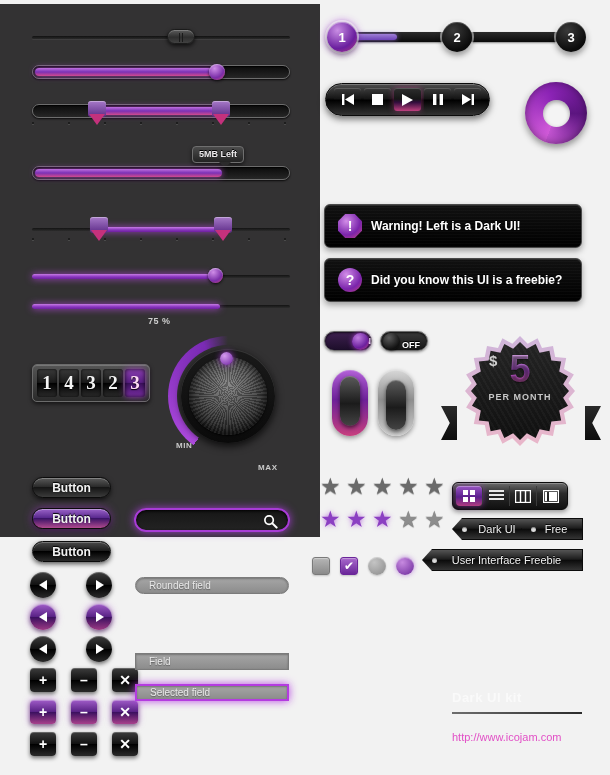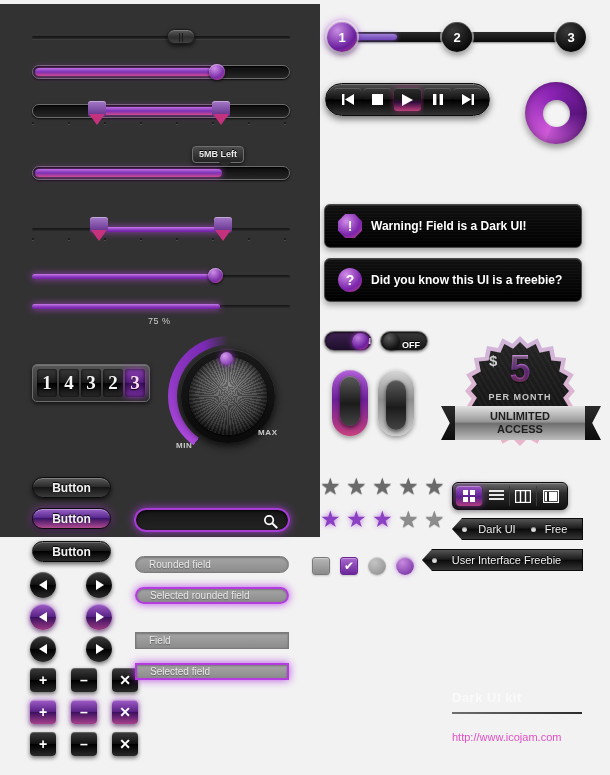--- a/index.html
+++ b/index.html
@@ -88,21 +88,21 @@
     color:#eceaec; font-size:9px; font-weight:bold;
     text-shadow:0 -1px 0 #000;
     box-shadow:0 2px 4px rgba(0,0,0,.6);
   }
   .tooltip:after{
     content:""; position:absolute; left:26px; bottom:-6px;
     border-left:6px solid transparent; border-right:6px solid transparent;
     border-top:6px solid #2b2b2b;
   }
 
-  .pct-label { position:absolute; color:#cfcfcf; font-size:9px; letter-spacing:.5px; }
+  .pct-label { position:absolute; color:#cfcfcf; font-size:9px; letter-spacing:.5px;font-weight:bold; }
 
   
   .counter {
     position:absolute; display:flex; gap:2px; padding:4px;
     border-radius:5px; background:linear-gradient(#555,#2a2a2a);
     border:1px solid #6b6b6b;
     box-shadow:0 2px 4px rgba(0,0,0,.6), inset 0 1px 0 rgba(255,255,255,.2);
   }
   .digit {
     width:20px; height:28px; border-radius:3px;
@@ -179,20 +179,21 @@
   .search .mag { position:absolute; right:10px; top:4px; }
 
   
   .field {
     position:absolute; height:17px; display:flex; align-items:center;
     color:#e9e9e9; font-size:10px; padding-left:13px;
     background:linear-gradient(#a6a6a6,#8c8c8c);
     border:1px solid #7b7b7b;
     text-shadow:0 1px 1px rgba(0,0,0,.35);
     box-shadow:inset 0 1px 2px rgba(0,0,0,.3);
+    margin-top:21px;
   }
   .field.rounded { border-radius:12px; }
   .field.sel { border:2px solid #b43ce0; box-shadow:0 0 8px rgba(180,60,225,.95), inset 0 1px 2px rgba(0,0,0,.3); }
 
   
   .circ {
     position:absolute; width:26px; height:26px; border-radius:50%;
     background:linear-gradient(#3d3d3d 0%, #121212 48%, #000 52%, #2a2a2a 100%);
     box-shadow:0 2px 4px rgba(0,0,0,.55), inset 0 1px 0 rgba(255,255,255,.25);
     display:flex; align-items:center; justify-content:center; cursor:pointer;
@@ -527,21 +528,21 @@
   </div>
 
   <div class="dial-wrap" style="left:168px; top:336px;">
     <div class="dial-arc"></div>
     <div class="dial-arc-mask"></div>
     <div class="dial-ring"></div>
     <div class="dial-face"></div>
     <div class="dial-dot"></div>
   </div>
   <div class="dial-label" style="left:176px; top:441px;">MIN</div>
-  <div class="dial-label" style="left:258px; top:428px;">MAX</div>
+  <div class="dial-label" style="left:258px; top:463px;">MAX</div>
 
   <div class="btn-pill" style="left:32px; top:477px; width:79px; height:21px;">Button</div>
   <div class="btn-pill purple" style="left:32px; top:508px; width:79px; height:21px;">Button</div>
 
   <div class="search sel" style="left:134px; top:508px; width:156px;">
     <span class="ph"></span>
     <span class="mag">
       <svg width="15" height="15" viewBox="0 0 16 16">
           <circle cx="6.5" cy="6.5" r="4.5" fill="none" stroke="#fff" stroke-width="1.8"></circle>
           <line x1="10" y1="10" x2="14.5" y2="14.5" stroke="#fff" stroke-width="2.2" stroke-linecap="round"></line>
@@ -590,21 +591,20 @@
 
   <div class="sq purple" style="left:30px; top:700px;">+</div>
   <div class="sq purple" style="left:71px; top:700px;">–</div>
   <div class="sq purple" style="left:112px; top:700px;">✕</div>
 
   <div class="sq" style="left:30px; top:732px;">+</div>
   <div class="sq" style="left:71px; top:732px;">–</div>
   <div class="sq" style="left:112px; top:732px;">✕</div>
 
   <div class="field rounded" style="left:135px; top:556px; width:154px;">Rounded field</div>
-  <div class="field rounded sel" style="left:135px; top:587px; width:154px;">Selected rounded field</div>
   <div class="field" style="left:135px; top:632px; width:154px;">Field</div>
   <div class="field sel" style="left:135px; top:663px; width:154px;">Selected field</div>
 
   <div class="step-line" style="left:345px; top:32px; width:230px;"></div>
   <div class="step-line-fill" style="left:345px; top:34px; width:52px;"></div>
   <div class="step-node active" style="left:327px; top:22px;">1</div>
   <div class="step-node" style="left:442px; top:22px;">2</div>
   <div class="step-node" style="left:556px; top:22px;">3</div>
 
   <div class="player" style="left:325px; top:83px;">
@@ -640,21 +640,21 @@
 
   <div class="donut" style="left:525px; top:82px;"></div>
 
 
   <div class="notif" style="left:324px; top:204px; width:258px;">
     <span class="nic">
       <span class="oct">
         <span>!</span>
       </span>
     </span>
-    <span class="ntext">Warning! Field is a Dark UI!</span>
+    <span class="ntext">Warning! Left is a Dark UI!</span>
   </div>
 
   <div class="notif" style="left:324px; top:258px; width:258px;">
     <span class="nic">
       <span class="circic">
         <span>?</span>
       </span>
     </span>
     <span class="ntext">Did you know this UI is a freebie?</span>
   </div>
@@ -676,24 +676,20 @@
   </div>
 
   <div class="badge-wrap" style="left:465px; top:336px;">
     <div class="badge-star"></div>
     <div class="badge-inner"></div>
     <div class="badge-cur">$</div>
     <div class="badge-price">5</div>
     <div class="badge-per">PER MONTH</div>
     <div class="ribbon-tail l"></div>
     <div class="ribbon-tail r"></div>
-    <div class="ribbon">
-      <span>UNLIMITED</span>
-      <span>ACCESS</span>
-    </div>
   </div>
 
   <div class="star off" style="left:320px; top:475px;">★</div>
   <div class="star off" style="left:346px; top:475px;">★</div>
   <div class="star off" style="left:372px; top:475px;">★</div>
   <div class="star off" style="left:398px; top:475px;">★</div>
   <div class="star off" style="left:424px; top:475px;">★</div>
 
   <div class="star on" style="left:320px; top:508px;">★</div>
   <div class="star on" style="left:346px; top:508px;">★</div>

